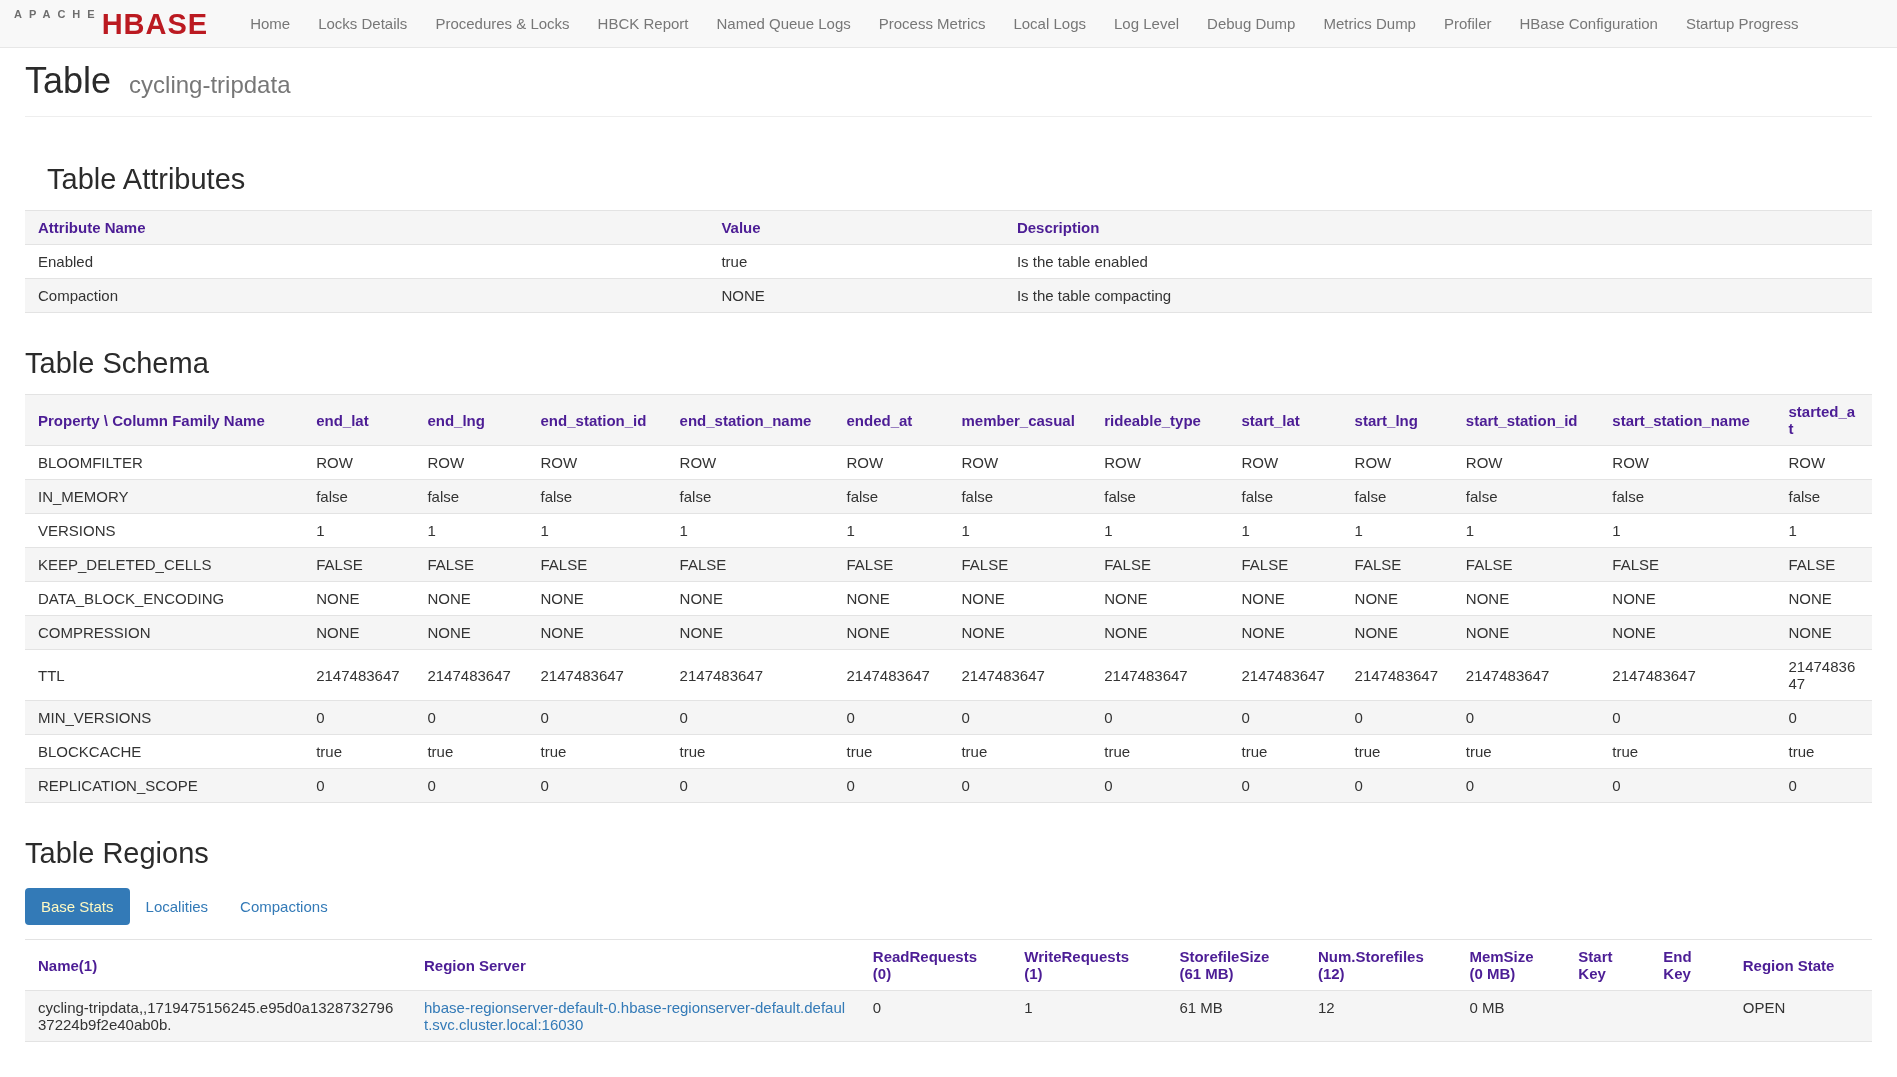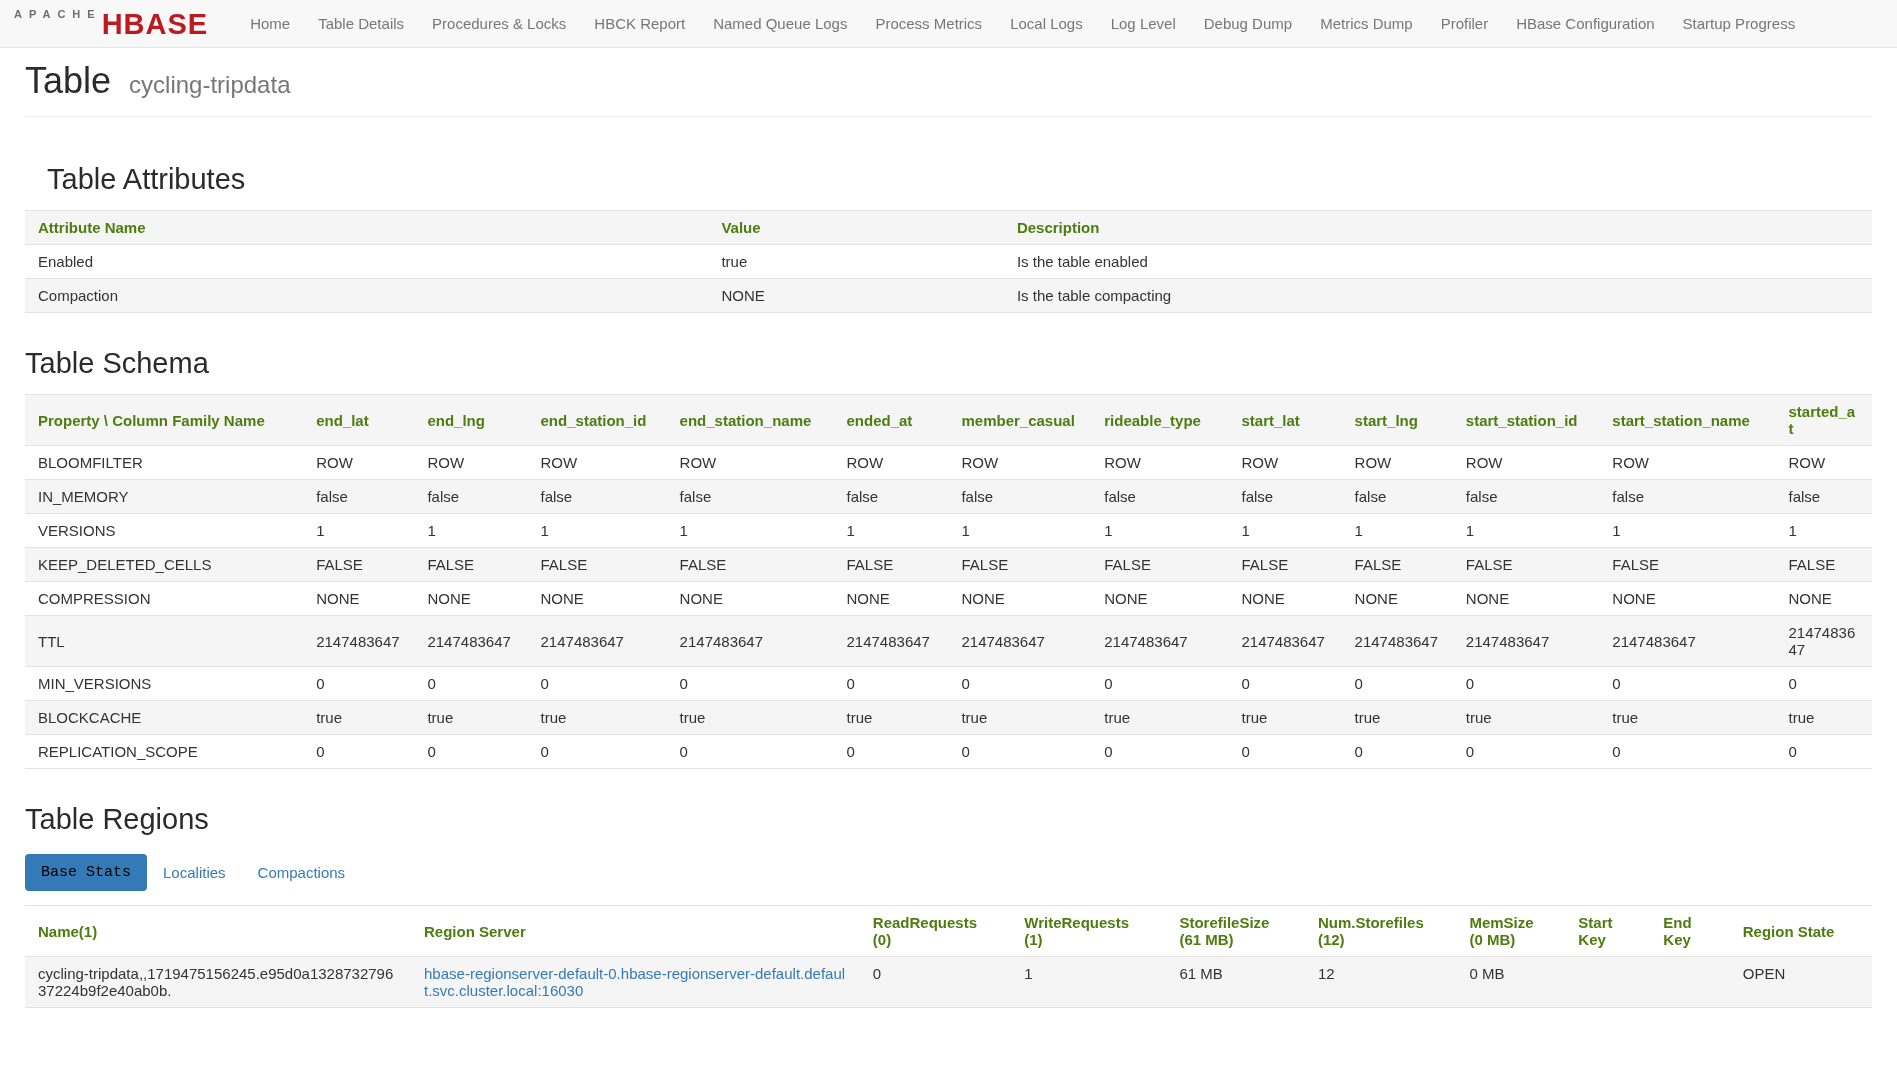--- a/index.html
+++ b/index.html
@@ -17,51 +17,51 @@
   .container { padding:0 25px 30px 25px; }
   .page-header { border-bottom:1px solid #eee; margin-top:12px; padding-bottom:14px; }
   .page-header h1 { margin:0; font-weight:400; font-size:36px; color:#2b2b2b; }
   .page-header h1 small { font-size:24px; color:#777; font-weight:400; margin-left:8px; }
   h2.section { font-weight:400; font-size:29px; color:#2b2b2b; margin:34px 0 14px 0; }
   h2.section:first-of-type { margin-top:46px;margin-left:22px; }
   
   table { width:100%; border-collapse:collapse; table-layout:fixed; font-size:15px; }
   th, td { text-align:left; padding:8px 13px; border-top:1px solid #e3e3e3; vertical-align:middle;
     overflow-wrap:break-word; word-break:break-word; }
-  thead th { font-weight:700; color:#4d7c0f; }
+  thead th { font-weight:700; color:#4c1d95; }
   tbody { border-bottom:1px solid #e3e3e3; }
   .tbl-shaded-head thead th { background:#f5f5f5; }
   .tbl-shaded-head tbody tr:nth-child(even) td { background:#f5f5f5; }
   .tbl-regions tbody tr:nth-child(odd) td { background:#f5f5f5; }
   .tbl-regions td { vertical-align:top; }
   .tbl-regions td a { color:#337ab7; text-decoration:none; word-break:break-all; }
   .tbl-regions .name-cell { word-break:break-all; }
   
   .th-flex { display:flex; align-items:center; justify-content:space-between; gap:4px; }
   
   .tabs { display:flex; list-style:none; padding:0; margin:18px 0 0 0; }
   .tabs li a { display:block; padding:10px 16px; border-radius:4px; font-size:15px;
     color:#337ab7; text-decoration:none; }
-  .tabs li.active a { background:#337ab7; color:#000000;font-family:Liberation Mono, monospace; }
+  .tabs li.active a { background:#337ab7; color:#fef9c3; }
   .tab-pane { margin-top:14px; }
 </style>
 </head>
 <body>
 
 <nav class="navbar">
   <div class="logo">
     <span class="logo-top">APACHE</span>
     <span class="logo-bottom">HBASE</span>
   </div>
   <ul class="nav-items" id="nav-items">
       <li>
         <a>Home</a>
       </li>
       <li>
-        <a>Table Details</a>
+        <a>Locks Details</a>
       </li>
       <li>
         <a>Procedures &amp; Locks</a>
       </li>
       <li>
         <a>HBCK Report</a>
       </li>
       <li>
         <a>Named Queue Logs</a>
       </li>
@@ -218,20 +218,35 @@
           <td>FALSE</td>
           <td>FALSE</td>
           <td>FALSE</td>
           <td>FALSE</td>
           <td>FALSE</td>
           <td>FALSE</td>
           <td>FALSE</td>
           <td>FALSE</td>
         </tr>
         <tr>
+          <td>DATA_BLOCK_ENCODING</td>
+          <td>NONE</td>
+          <td>NONE</td>
+          <td>NONE</td>
+          <td>NONE</td>
+          <td>NONE</td>
+          <td>NONE</td>
+          <td>NONE</td>
+          <td>NONE</td>
+          <td>NONE</td>
+          <td>NONE</td>
+          <td>NONE</td>
+          <td>NONE</td>
+        </tr>
+        <tr>
           <td>COMPRESSION</td>
           <td>NONE</td>
           <td>NONE</td>
           <td>NONE</td>
           <td>NONE</td>
           <td>NONE</td>
           <td>NONE</td>
           <td>NONE</td>
           <td>NONE</td>
           <td>NONE</td>

